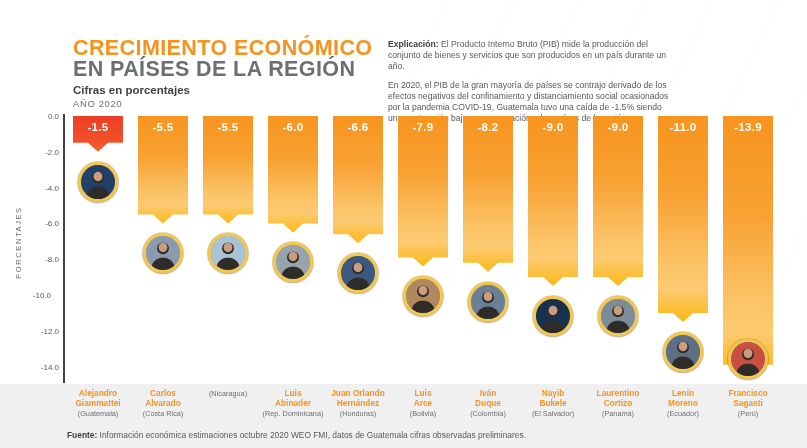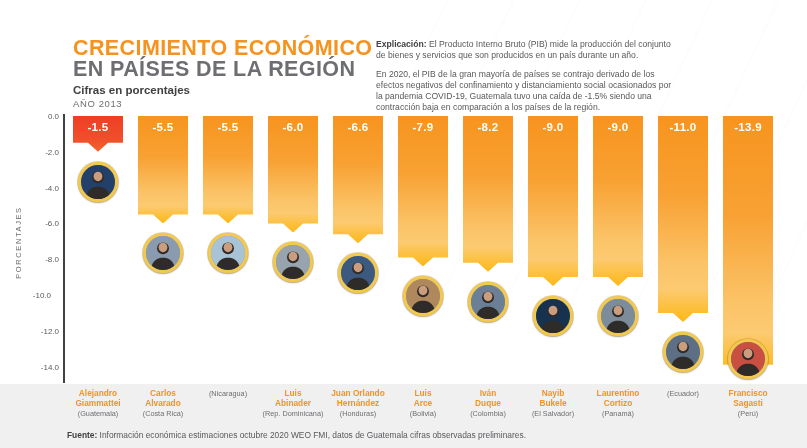--- a/index.html
+++ b/index.html
@@ -15,21 +15,21 @@
     left:380px;top:0;width:427px;height:300px;
     background:repeating-linear-gradient(115deg, rgba(120,120,125,0.035) 0 2px, transparent 2px 60px);
     opacity:.5;pointer-events:none;
   }
   
   .title-line1{left:73px;top:36px;font-size:21.5px;font-weight:bold;letter-spacing:.4px;color:#F6921E;}
   .title-line2{left:73px;top:57px;font-size:21.5px;font-weight:bold;letter-spacing:.4px;color:#6D6E71;}
   .subtitle{left:73px;top:84px;font-size:11.5px;font-weight:bold;color:#414042;}
   .year{left:73px;top:98px;font-size:9.5px;letter-spacing:.6px;color:#6D6E71;}
   .explanation{left:372px;top:39px;width:300px;font-size:8.6px;line-height:1.28;color:#58595B;}
-  .explanation p{margin:0 0 8px 4px;}
+  .explanation p{margin:0 0 8px 16px;}
   .explanation b{color:#414042;}
   
   .y-axis-title{
     left:-37px;top:238px;width:110px;text-align:center;
     font-size:7.5px;letter-spacing:1.6px;color:#6D6E71;
     transform:rotate(-90deg);transform-origin:center;
   }
   .y-axis-line{left:63px;top:114px;width:1.5px;height:269px;background:#414042;}
   .y-tick{width:42px;text-align:right;font-size:8px;color:#58595B;}
   .bar{
@@ -59,21 +59,21 @@
 </style>
 </head>
 <body>
 
 <div class="abs bg-texture"></div>
 
 <div>
   <div class="abs title-line1">CRECIMIENTO ECONÓMICO</div>
   <div class="abs title-line2">EN PAÍSES DE LA REGIÓN</div>
   <div class="abs subtitle">Cifras en porcentajes</div>
-  <div class="abs year">AÑO 2013</div>
+  <div class="abs year">AÑO 2020</div>
 </div>
 
 <div class="abs explanation">
   <p><b>Explicación:</b> <span>El Producto Interno Bruto (PIB) mide la producción del conjunto de bienes y servicios que son producidos en un país durante un año.</span></p>
   <p><span>En 2020, el PIB de la gran mayoría de países se contrajo derivado de los efectos negativos del confinamiento y distanciamiento social ocasionados por la pandemia COVID-19, Guatemala tuvo una caída de -1.5% siendo una contracción baja en comparación a los países de la región.</span></p>
 </div>
 
 <div>
   <div class="abs y-axis-title">PORCENTAJES</div>
   <div class="abs y-axis-line"></div>
@@ -245,20 +245,21 @@
     </div>
     <div class="abs leader" style="left: 515px;">
       <div class="nm">Nayib<br>Bukele</div>
       <div class="ct">(El Salvador)</div>
     </div>
     <div class="abs leader" style="left: 580px;">
       <div class="nm">Laurentino<br>Cortizo</div>
       <div class="ct">(Panamá)</div>
     </div>
     <div class="abs leader" style="left: 645px;">
+      <div class="nm">Lenín<br>Moreno</div>
       <div class="ct">(Ecuador)</div>
     </div>
     <div class="abs leader" style="left: 710px;">
       <div class="nm">Francisco<br>Sagasti</div>
       <div class="ct">(Perú)</div>
     </div>
   </div>
 <div class="abs footer">
   <b>Fuente:</b><span> Información económica estimaciones octubre 2020 WEO FMI, datos de Guatemala cifras observadas preliminares.</span>
 </div>

